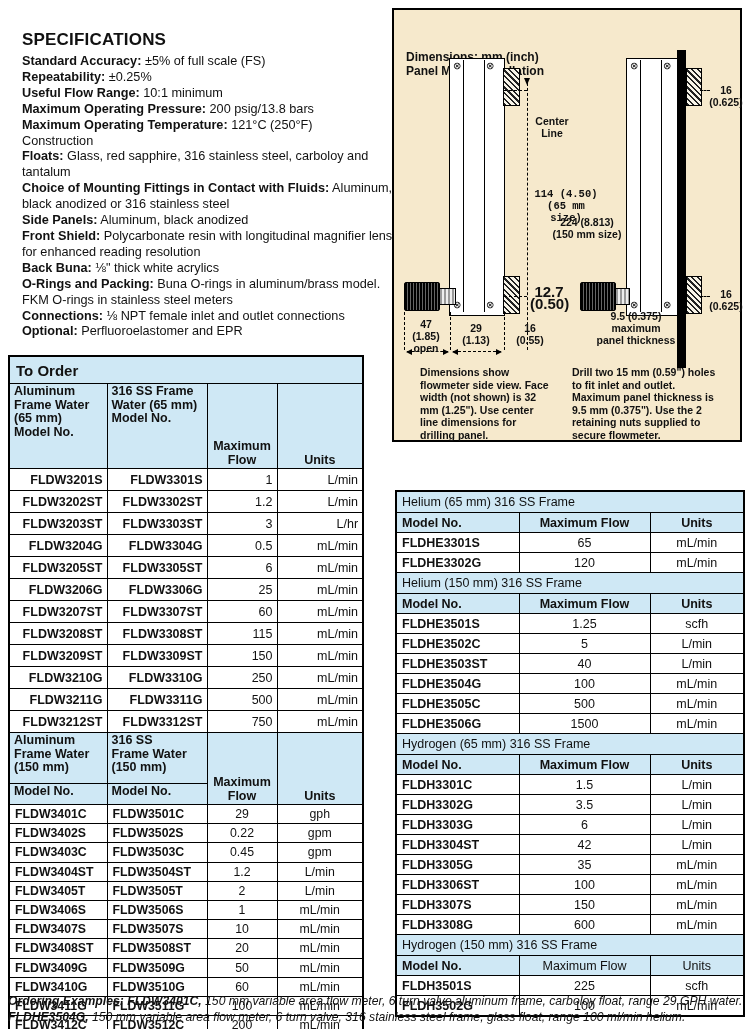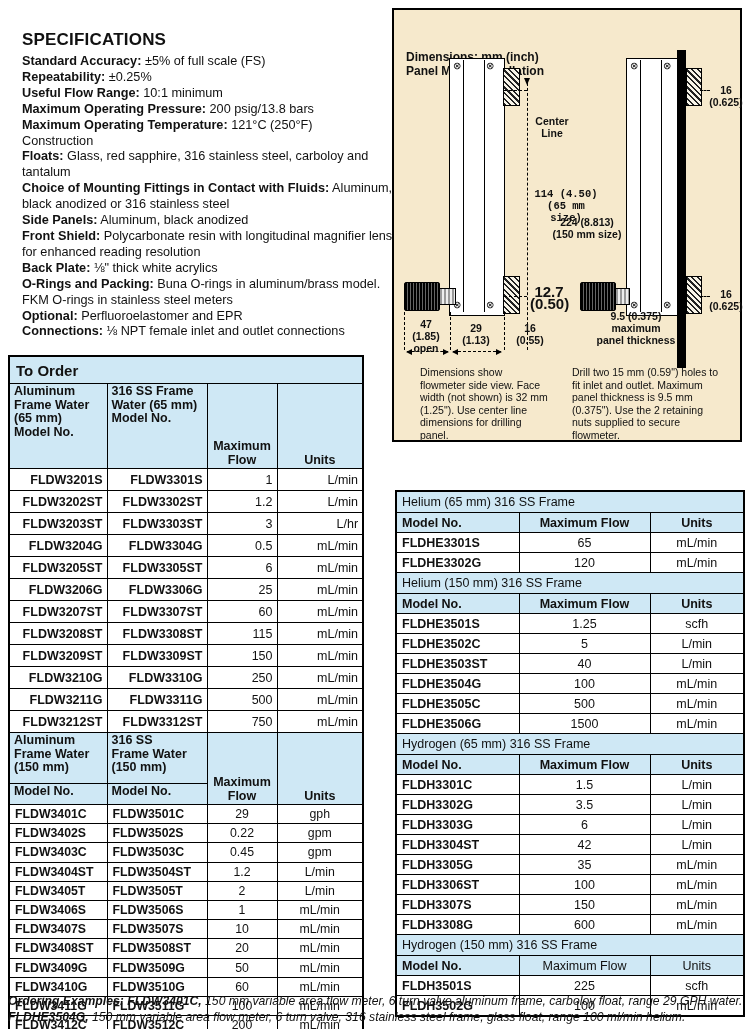--- a/index.html
+++ b/index.html
@@ -45,21 +45,21 @@
   .gas .gh .hc{font-weight:bold;text-align:center;}
   .gas .gh .hr{font-weight:normal;text-align:center;}
   .gas tbody.rows td{height:17px;}
 
   
   .diagram{position:absolute;left:392px;top:8px;width:350px;height:434px;
            background:#f6e9cc;border:2px solid #000;box-sizing:border-box;}
   .dg{position:absolute;margin-top:30px;}
   .dg-title{left:12px;top:10px;font-size:12px;font-weight:bold;line-height:14px;}
   .lbl{position:absolute;font-size:10.5px;font-weight:bold;text-align:center;line-height:12px;}
-  .note{position:absolute;font-size:10.5px;font-weight:normal;text-align:left;line-height:12.6px;}
+  .note{position:absolute;font-size:10.5px;font-weight:bold;text-align:left;line-height:12.6px;}
   .body-rect{position:absolute;background:#fff;border:1.5px solid #000;}
   .tube{position:absolute;background:#fff;border-left:1.5px solid #000;border-right:1.5px solid #000;}
   .nut{position:absolute;border:1px solid #000;
        background:repeating-linear-gradient(45deg,#222 0 1.5px,#f8f4e8 1.5px 4px);}
   .knob{position:absolute;border:1px solid #000;border-radius:2px;
         background:repeating-linear-gradient(90deg,#000 0 2px,#666 2px 3px);}
   .stem{position:absolute;border:1px solid #000;
         background:repeating-linear-gradient(90deg,#999 0 2px,#eee 2px 4px);}
   .screw{position:absolute;font-size:10px;line-height:10px;transform:rotate(45deg);color:#000;}
   .dashv{position:absolute;border-left:1.5px dashed #000;}
@@ -101,27 +101,27 @@
 
 
         <div class="spec-line"><b>Floats:</b><span> Glass, red sapphire, 316 stainless steel, carboloy and tantalum</span></div>
 
         <div class="spec-line"><b>Choice of Mounting Fittings in Contact with Fluids:</b><span> Aluminum, black anodized or 316 stainless steel</span></div>
 
         <div class="spec-line"><b>Side Panels:</b><span> Aluminum, black anodized</span></div>
 
         <div class="spec-line"><b>Front Shield:</b><span> Polycarbonate resin with longitudinal magnifier lens for enhanced reading resolution</span></div>
 
-        <div class="spec-line"><b>Back Plate:</b><span> ⅛" thick white acrylics</span></div>
+        <div class="spec-line"><b>Back Buna:</b><span> ⅛" thick white acrylics</span></div>
 
         <div class="spec-line"><b>O-Rings and Packing:</b><span> Buna O-rings in aluminum/brass model. FKM O-rings in stainless steel meters</span></div>
 
+        <div class="spec-line"><b>Connections:</b><span> ⅛ NPT female inlet and outlet connections</span></div>
+
         <div class="spec-line"><b>Optional:</b><span> Perfluoroelastomer and EPR</span></div>
-
-        <div class="spec-line"><b>Connections:</b><span> ⅛ NPT female inlet and outlet connections</span></div>
       </div>
   </div>
 
   <div class="diagram">
     <div class="dg dg-title pre">Dimensions: mm (inch)
 Panel Mount Installation</div>
 
     <div class="body-rect" style="left:55px;top:48px;width:54px;height:256px;"></div>
     <div class="tube" style="left:69px;top:50px;width:20px;height:252px;"></div>
     <span class="screw" style="left:59px;top:51px;">⊕</span>

